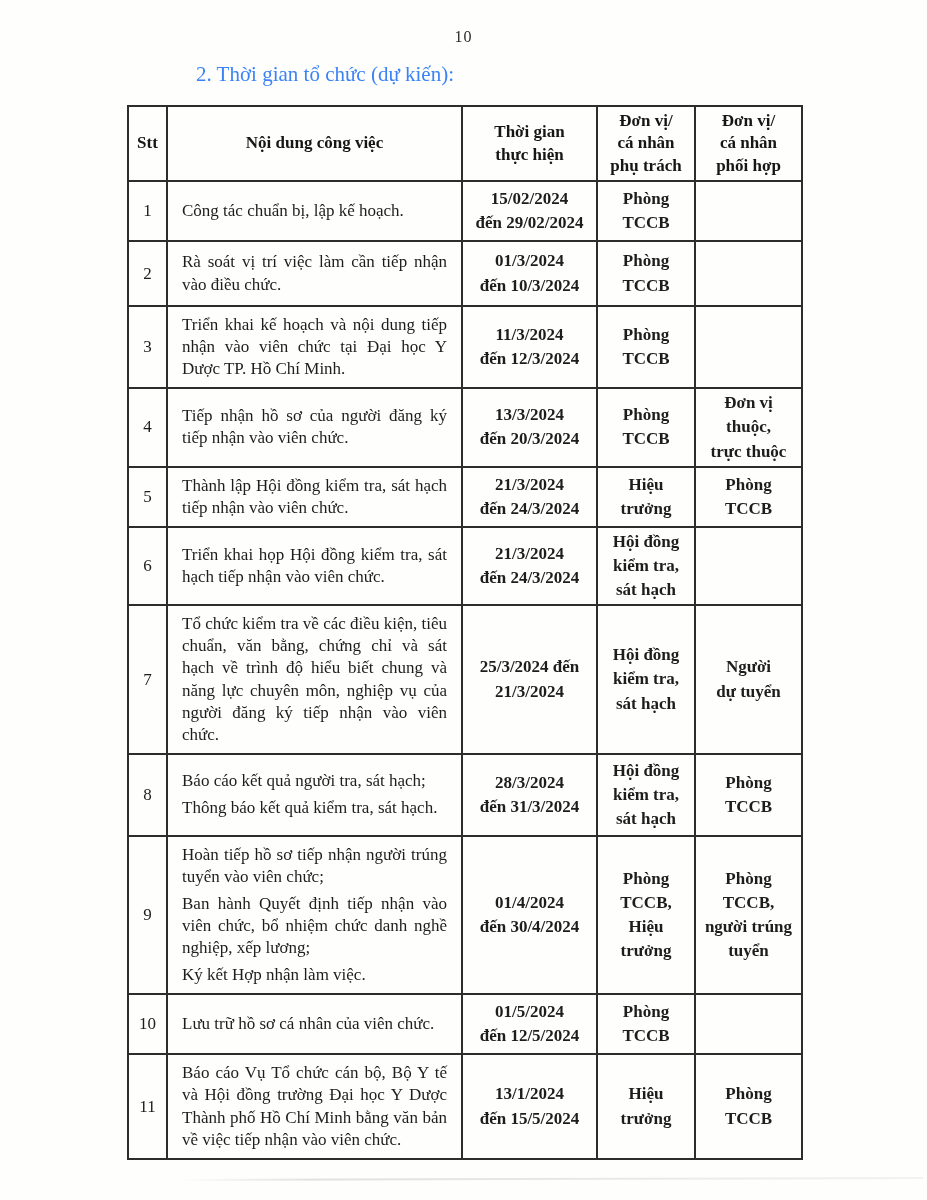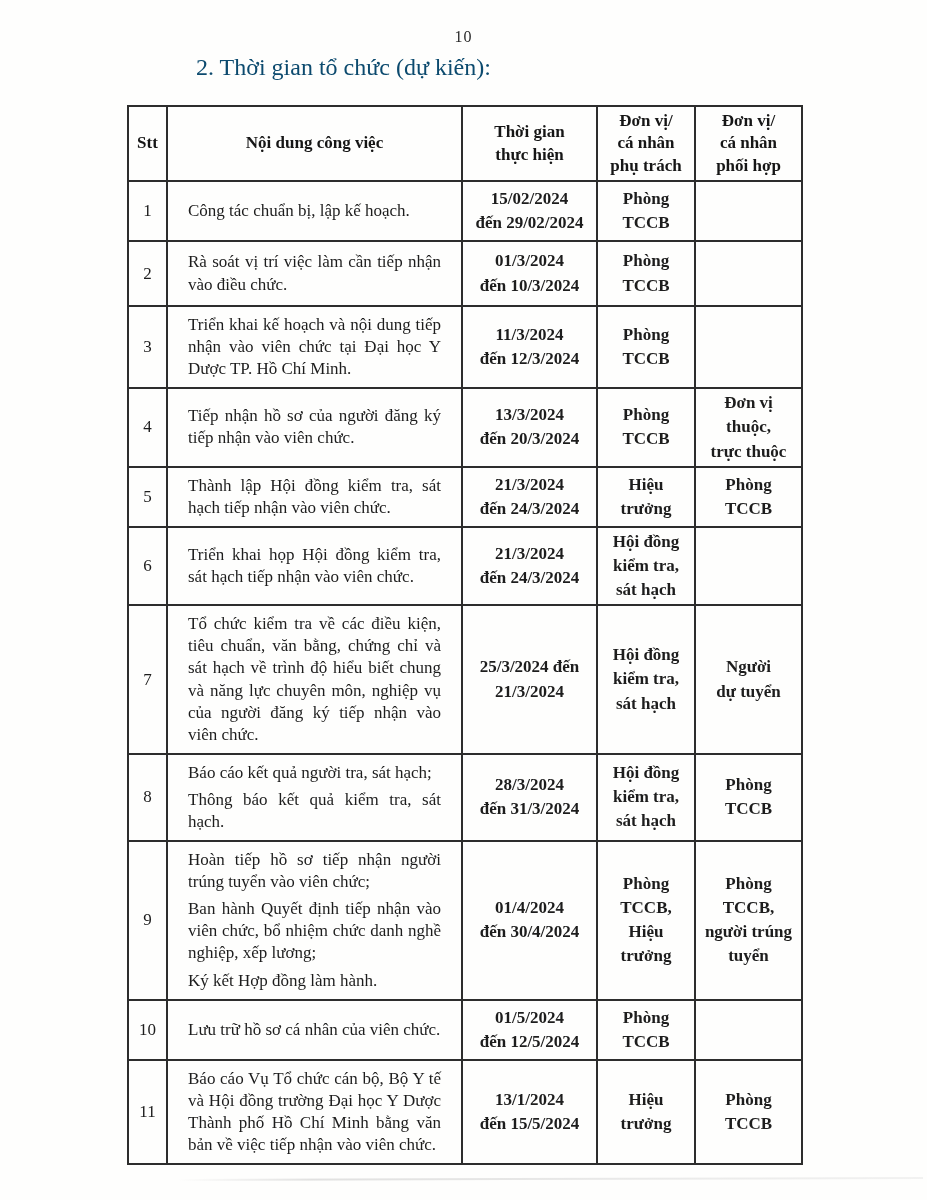--- a/index.html
+++ b/index.html
@@ -20,24 +20,24 @@
     top: 28px;
     left: 0;
     width: 927px;
     text-align: center;
     font-size: 16px;
     letter-spacing: 1px;
     color: #2a2a2a;
   }
   .section-heading {
     position: absolute;
-    top: 54px;
+    top: 62px;
     left: 196px;
-    font-size: 24px;
-    color: #0c4a6e;
+    font-size: 21px;
+    color: #3b82f6;
   }
   table.schedule {
     position: absolute;
     top: 105px;
     left: 127px;
     width: 674px;
     border-collapse: collapse;
     table-layout: fixed;
     font-size: 17px;
   }
@@ -59,21 +59,21 @@
   td.c-stt {
     text-align: center;
     font-size: 17px;
   }
   td.c-content {
     text-align: justify;
     padding: 4px 9px 4px 9px;
     line-height: 1.3;
   }
   td.c-content p {
-    margin: 5px 16px;
+    margin: 5px 10px;
   }
   td.c-time,
   td.c-charge,
   td.c-coord {
     text-align: center;
     white-space: pre-line;
     line-height: 1.42;
     font-weight: bold;
   }
   .scan-artifact-line {
@@ -211,21 +211,21 @@
 kiểm tra,
 sát hạch</td>
       <td class="c-coord">Phòng
 TCCB</td>
     </tr>
     <tr style="height:145px">
       <td class="c-stt">9</td>
       <td class="c-content">
         <p>Hoàn tiếp hồ sơ tiếp nhận người trúng tuyển vào viên chức;</p>
         <p>Ban hành Quyết định tiếp nhận vào viên chức, bổ nhiệm chức danh nghề nghiệp, xếp lương;</p>
-        <p>Ký kết Hợp đồng làm hành.</p>
+        <p>Ký kết Hợp nhận làm việc.</p>
       </td>
       <td class="c-time">01/4/2024
 đến 30/4/2024</td>
       <td class="c-charge">Phòng
 TCCB,
 Hiệu
 trưởng</td>
       <td class="c-coord">Phòng
 TCCB,
 người trúng

